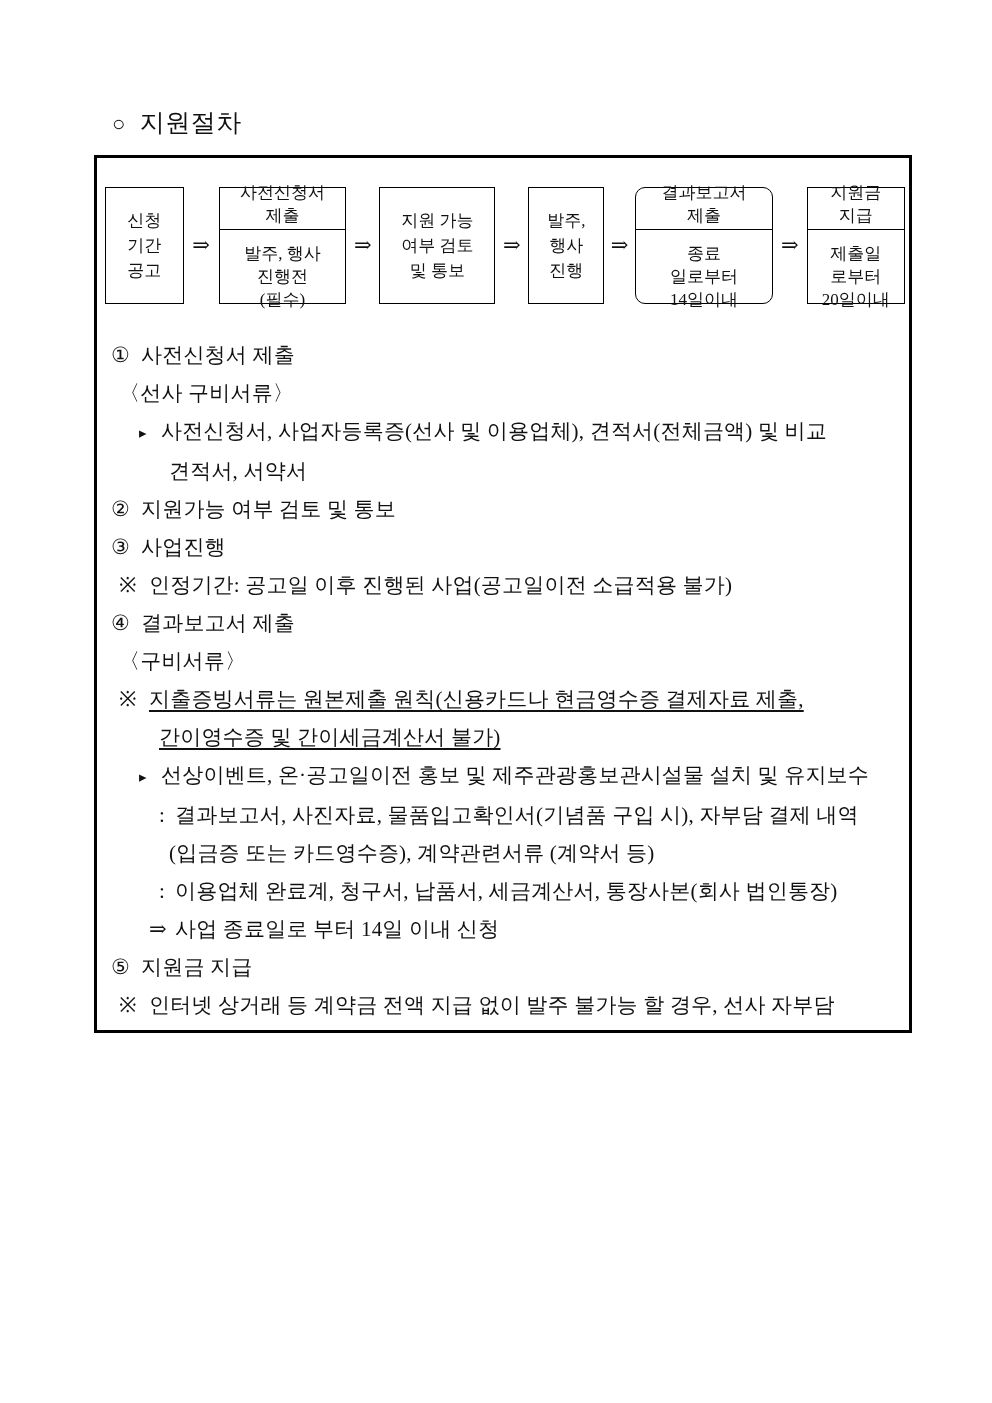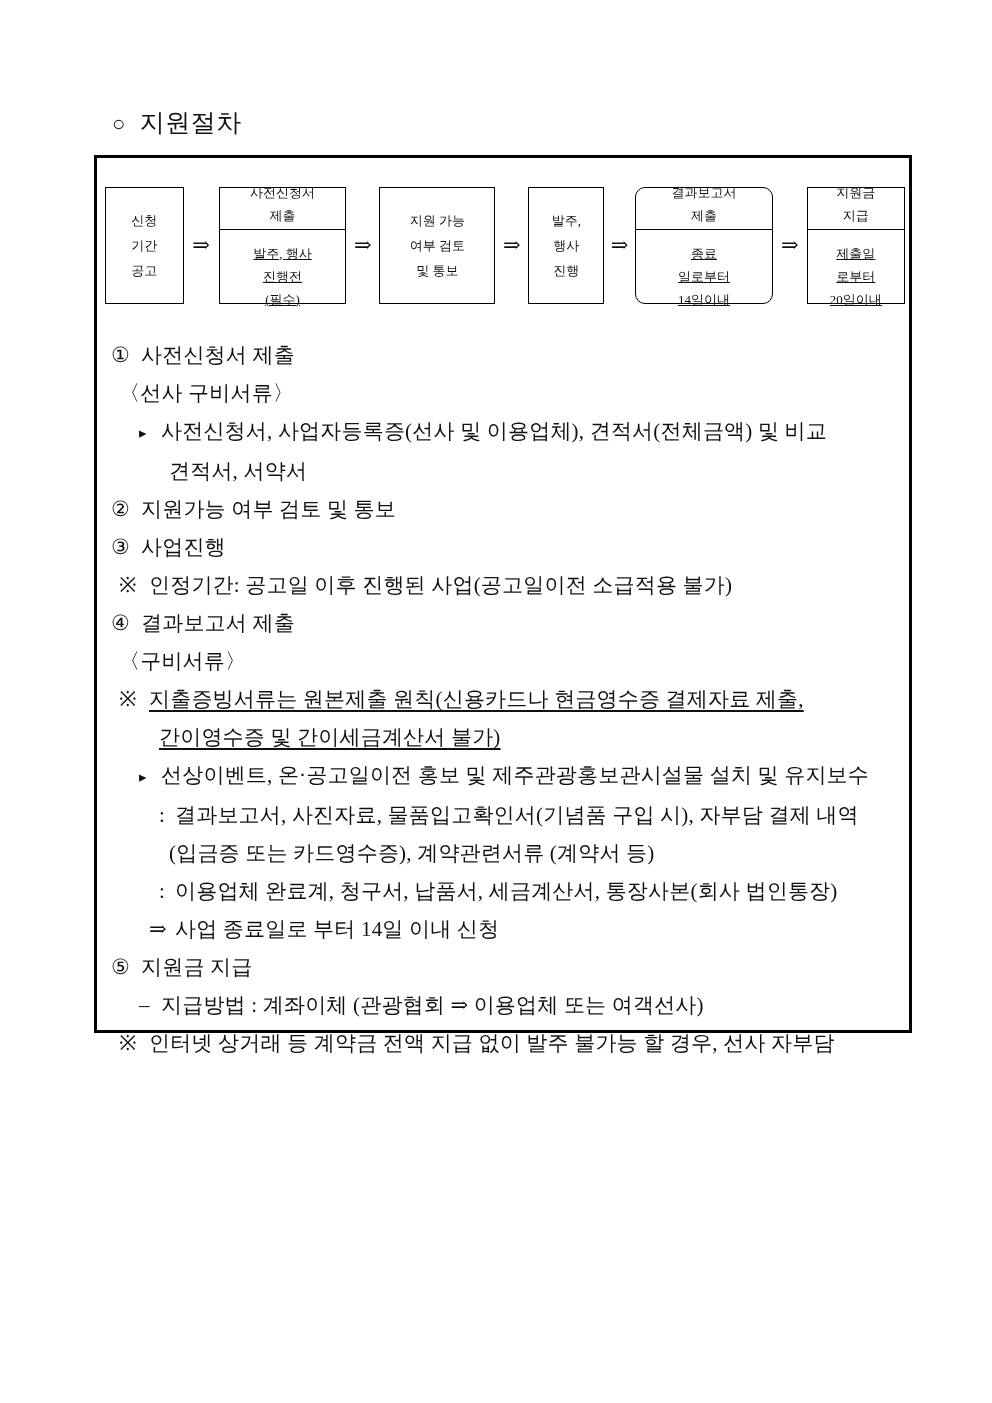--- a/index.html
+++ b/index.html
@@ -58,34 +58,33 @@
   .flow-box {
     border: 1.6px solid #000000;
     box-sizing: border-box;
     display: flex;
     flex-direction: column;
     justify-content: center;
     background: #ffffff;
   }
   .flow-cell {
     text-align: center;
-    font-size: 13px;
+    font-size: 17px;
     line-height: 23px;
     padding: 1px 4px;
     white-space: nowrap;
   }
   .flow-cell.top {
     border-bottom: 1.6px solid #000000;
     padding-bottom: 2px;
     padding-top: 3px;
   }
   .flow-cell.bot {
     padding-top: 12px;
     padding-bottom: 3px;
-    text-decoration: underline;
   }
   .flow-arrow {
     font-size: 21px;
     line-height: 21px;
     text-align: center;
     color: #111111;
     flex: 0 0 auto;
   }
 
   
@@ -240,20 +239,19 @@
     <div class="ln ind-3"><span class="mk mk-col">:</span><span>결과보고서, 사진자료, 물품입고확인서(기념품 구입 시), 자부담 결제 내역</span></div>
 
     <div class="ln ind-4">(입금증 또는 카드영수증), 계약관련서류 (계약서 등)</div>
 
     <div class="ln ind-3"><span class="mk mk-col">:</span><span>이용업체 완료계, 청구서, 납품서, 세금계산서, 통장사본(회사 법인통장)</span></div>
 
     <div class="ln ind-5"><span class="mk mk-arr">⇒</span><span>사업 종료일로 부터 14일 이내 신청</span></div>
 
     <div class="ln ind-0"><span class="mk mk-num">⑤</span><span>지원금 지급</span></div>
 
-    <div class="ln ind-2"><span class="mk mk-dash">–</span><span>지급방법 : 계좌이체 (관광협회 ⇒ 이용업체 또는 여객선사)</span></div>
 
     <div class="ln ind-1"><span class="mk mk-note">※</span><span>인터넷 상거래 등 계약금 전액 지급 없이 발주 불가능 할 경우, 선사 자부담</span></div>
 
 
   </div>
 
 </div>
 
 </body></html>

